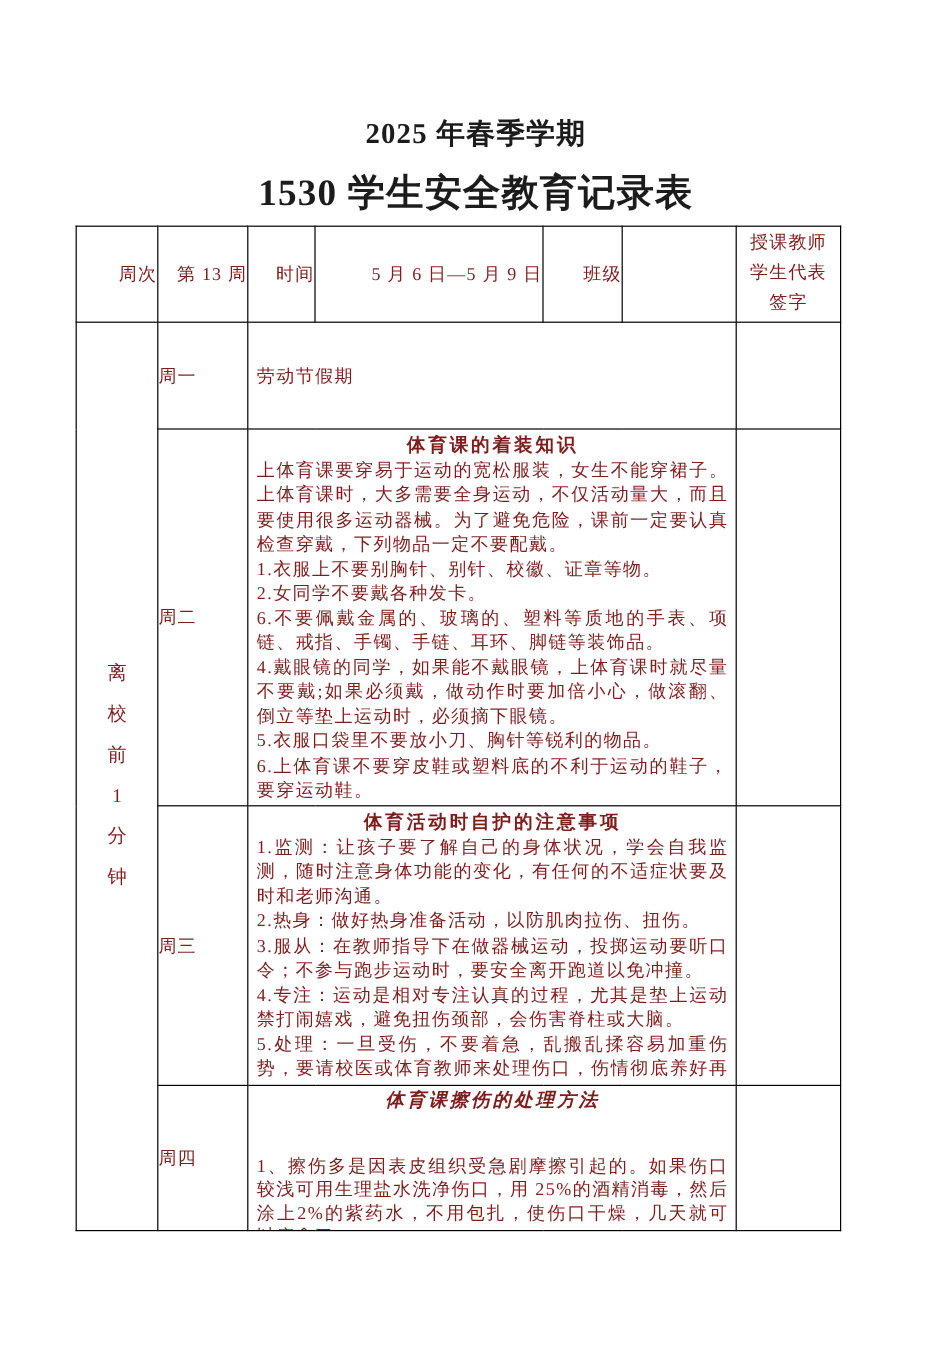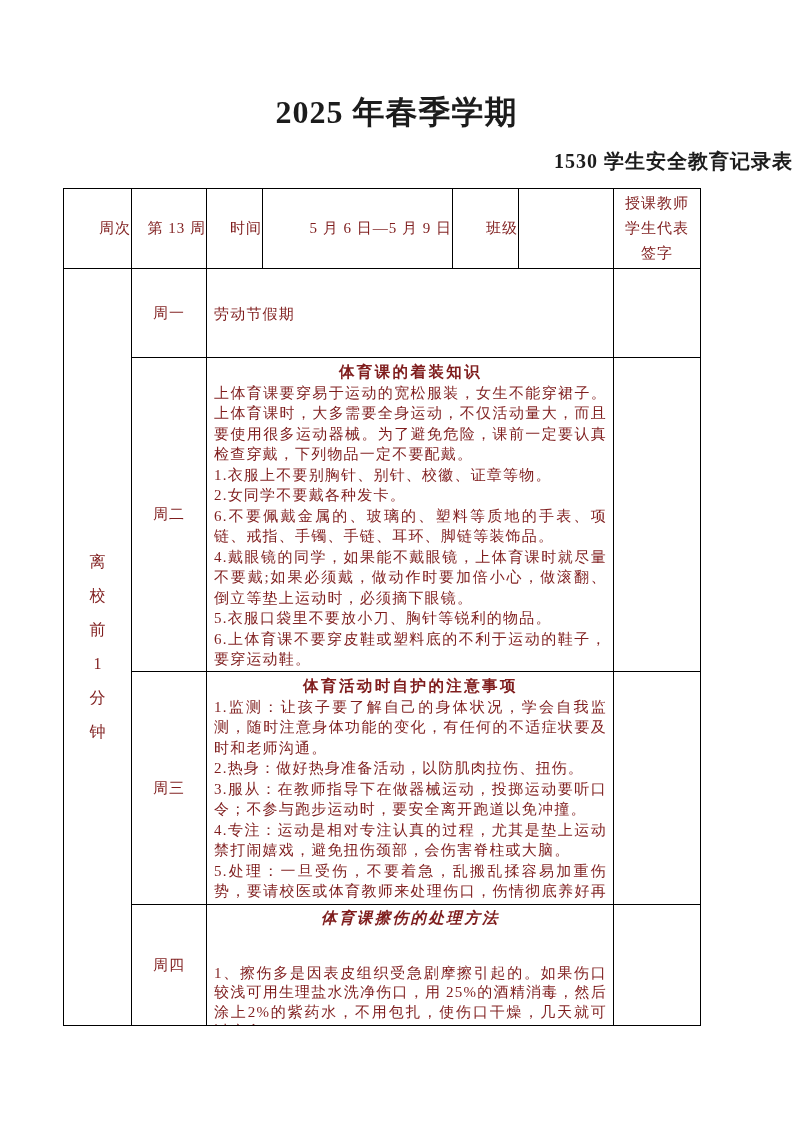--- a/index.html
+++ b/index.html
@@ -7,45 +7,45 @@
   .page {
     position:relative;
     width:793px; height:1122px;
     background:#ffffff;
     overflow:hidden;
     font-family:"Liberation Serif","DejaVu Serif",serif;
     color:#1c1c1c;
   }
   .title1 {
     position:absolute; top:94px; left:0; width:793px;
-    text-align:center; font-size:32px; font-weight:600;
+    text-align:center; font-size:24px; font-weight:600;
     letter-spacing:1px; line-height:36px;
   }
   .title2 {
     position:absolute; top:144px; left:0; width:793px;
-    text-align:right; font-size:20px; font-weight:600;
+    text-align:center; font-size:31px; font-weight:600;
     letter-spacing:1px; line-height:34px;
   }
   table.doc-table {
     position:absolute; left:63px; top:188px;
     width:637px; table-layout:fixed;
     border-collapse:collapse;
   }
   table.doc-table td {
     border:1.5px solid #000;
     vertical-align:middle;
     font-size:15px;
     color:#7f1d1d;
   }
   td.hdr { text-align:right; letter-spacing:1px; }
   td.signer-cell { text-align:center; font-size:14.5px; letter-spacing:1px; padding:2px 0; }
   .signer-line { line-height:25px; }
   td.vert-cell { text-align:center; }
   .vert-char { line-height:34px; font-size:16px; letter-spacing:0; }
-  td.day-cell { text-align:center; letter-spacing:1px; }
+  td.day-cell { text-align:left; letter-spacing:1px; }
   td.content-cell { vertical-align:top; padding:3px 6px 0 7px; }
   td.content-cell.middle { vertical-align:middle; padding-top:3px; }
   .clip { overflow:hidden; }
   .cell-title {
     font-weight:bold; font-size:15.5px;
     line-height:20.5px; letter-spacing:2.4px;
     text-align:center;
   }
   .para {
     font-size:15px; line-height:20.5px; letter-spacing:1.2px;

